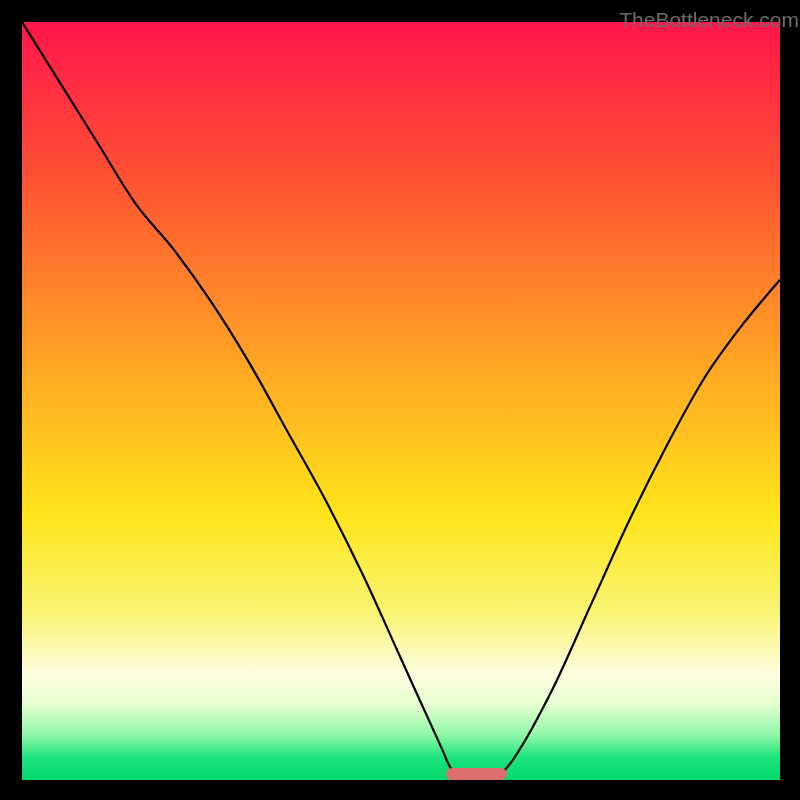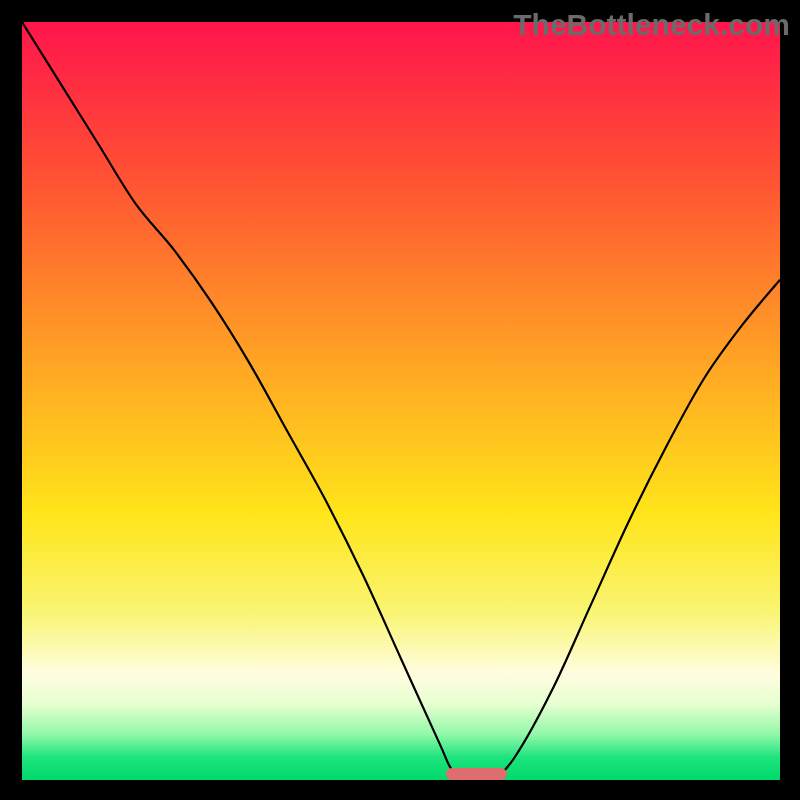--- a/index.html
+++ b/index.html
@@ -1,17 +1,17 @@
 <!DOCTYPE html>
 <html><head>
 <meta charset="utf-8">
 <style>
 * { margin: 0; padding: 0; box-sizing: border-box; }
 body { width: 800px; height: 800px; background: #000; position: relative; font-family: Arial, sans-serif; }
-.watermark { position: absolute; top: 8px; right: 10px; color: #6b6b6b; font-size: 30px; font-weight: 700; z-index: 10; }
+.watermark { position: absolute; top: 8px; right: 1px; color: #6b6b6b; font-size: 21px; font-weight: 400; z-index: 10; }
 .plot-area { position: absolute; left: 22px; top: 22px; width: 758px; height: 758px; overflow: hidden; }
 .gradient-bg { position: absolute; inset: 0; background: linear-gradient(to bottom,
   #ff154c 0%,
   #ff5033 20%,
   #ffa524 45%,
   #ffe51a 65%,
   #f9f574 78%,
   #fffde0 86%,
   #e6ffd0 90%,
   #90f8a8 94%,

